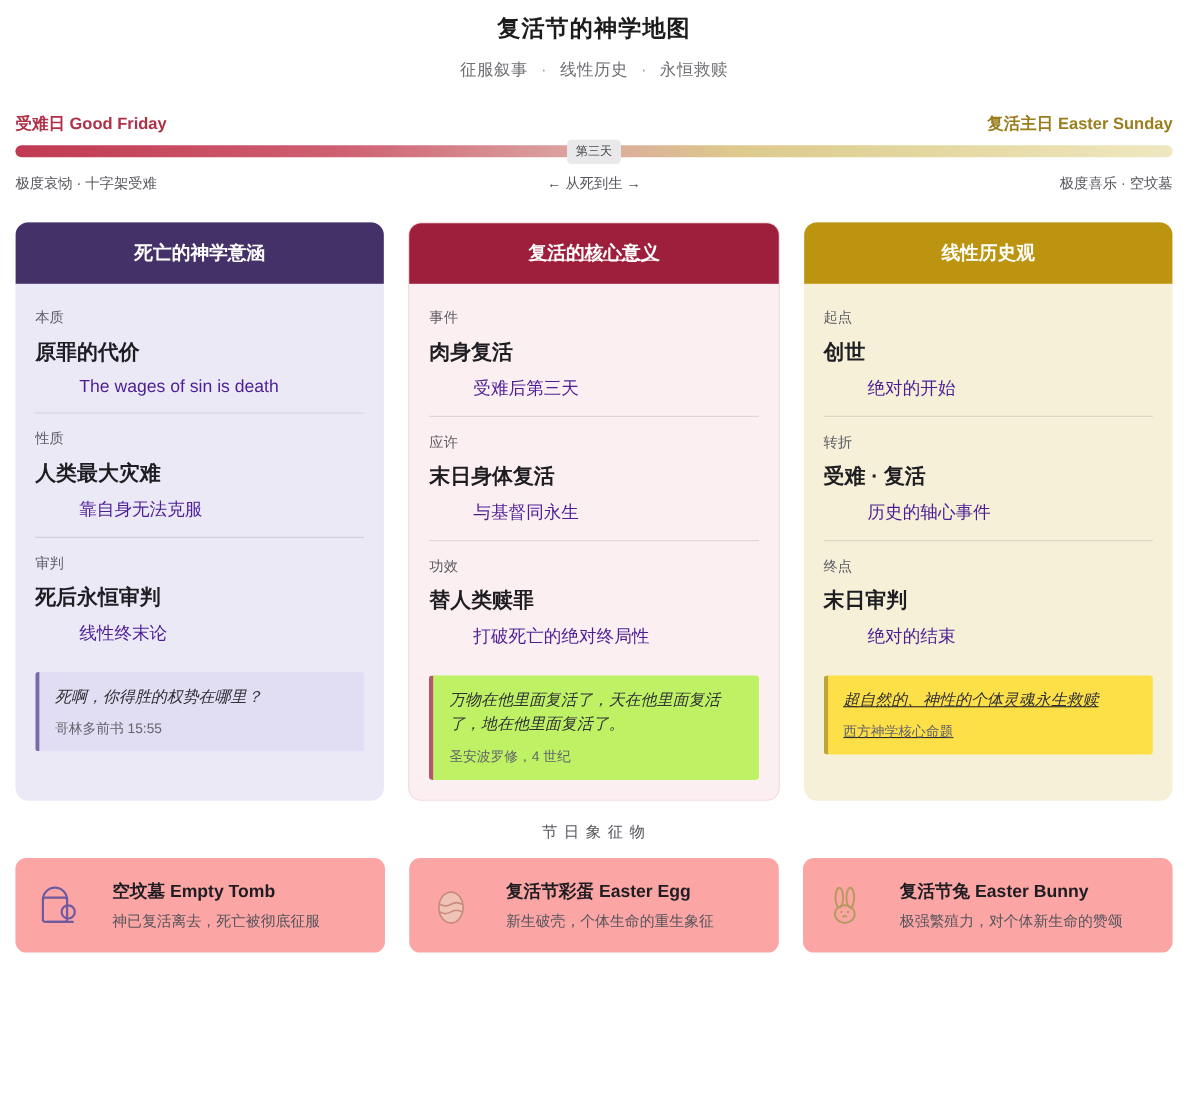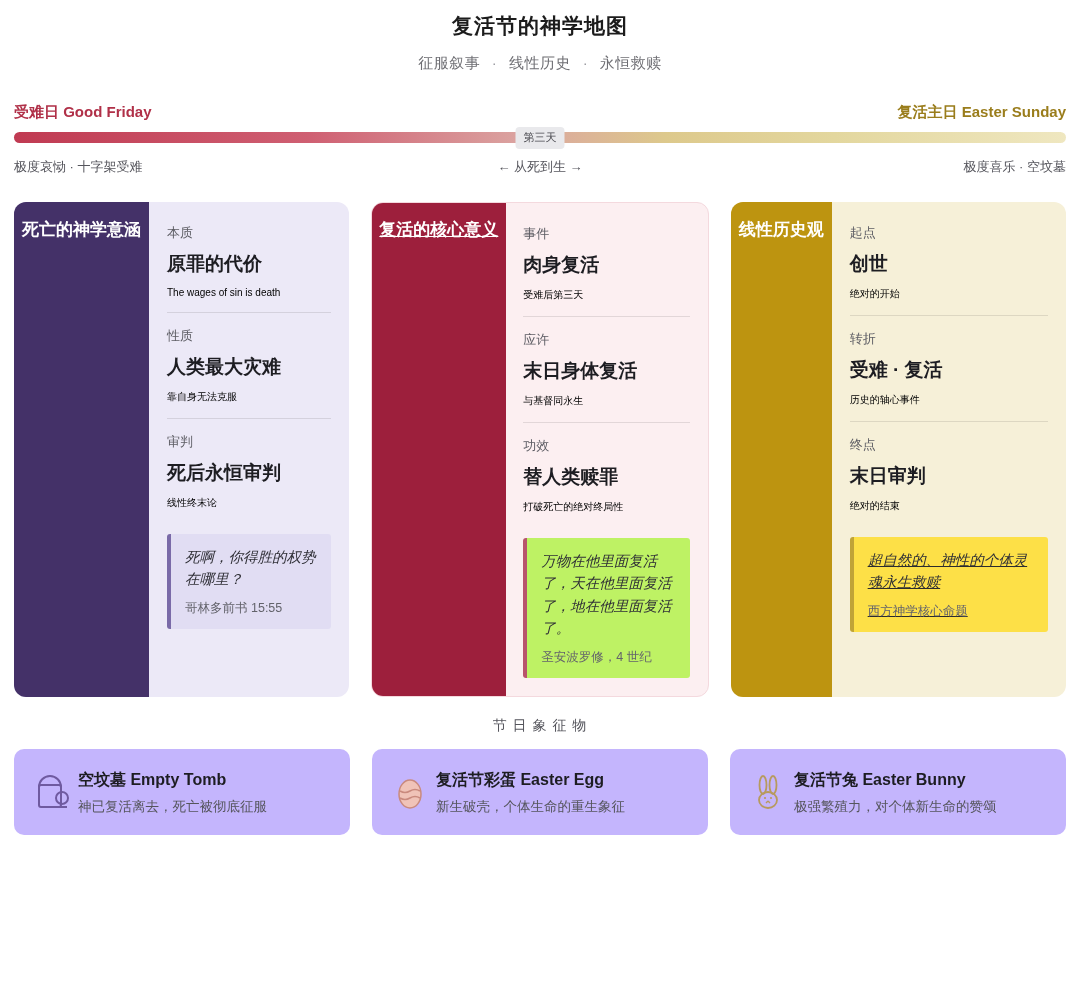--- a/index.html
+++ b/index.html
@@ -91,39 +91,39 @@
   .columns {
     display: flex;
     gap: 22px;
     margin-top: 26px;
   }
   .col {
     flex: 1;
     border-radius: 12px;
     overflow: hidden;
     display: flex;
-    flex-direction: row;
+    flex-direction: column;
   }
   .col-head {
     text-align: center;
     font-size: 17px;
     font-weight: bold;
     color: #ffffff;
     padding: 16px 8px 17px 8px;
   }
   .col-body {
     flex: 1;
     padding: 18px 18px 18px 18px;
     box-sizing: border-box;
   }
   .entry { padding: 4px 0 14px 0; }
   .entry + .entry { border-top: 1px solid rgba(0,0,0,0.10); padding-top: 14px; }
   .e-tag { font-size: 13px; color: #5c5c63; }
   .e-title { font-size: 19px; font-weight: bold; margin-top: 9px; color: #1d1d22; }
-  .e-sub { font-size: 10px; color: #000000; margin-top: 10px; }
+  .e-sub { font-size: 16px; color: #4c1d95; margin-top: 10px; margin-left: 40px; }
 
   .quote {
     margin-top: 10px;
     border-left: 4px solid rgba(0,0,0,0.25);
     padding: 12px 12px 12px 14px;
     border-radius: 3px;
   }
   .q-text {
     font-style: italic;
     font-size: 14.5px;
@@ -153,26 +153,26 @@
     margin-top: 20px;
     letter-spacing: 1px;
   }
   .symbols {
     display: flex;
     gap: 22px;
     margin-top: 14px;
   }
   .sym {
     flex: 1;
-    background: #c4b5fd;
+    background: #fca5a5;
     border-radius: 10px;
     padding: 14px 16px;
     display: flex;
     align-items: center;
-    gap: 4px;
+    gap: 28px;
     box-sizing: border-box;
     min-height: 86px;
   }
   .sym-icon {
     width: 44px;
     height: 44px;
     flex: 0 0 44px;
     display: flex;
     align-items: center;
     justify-content: center;

